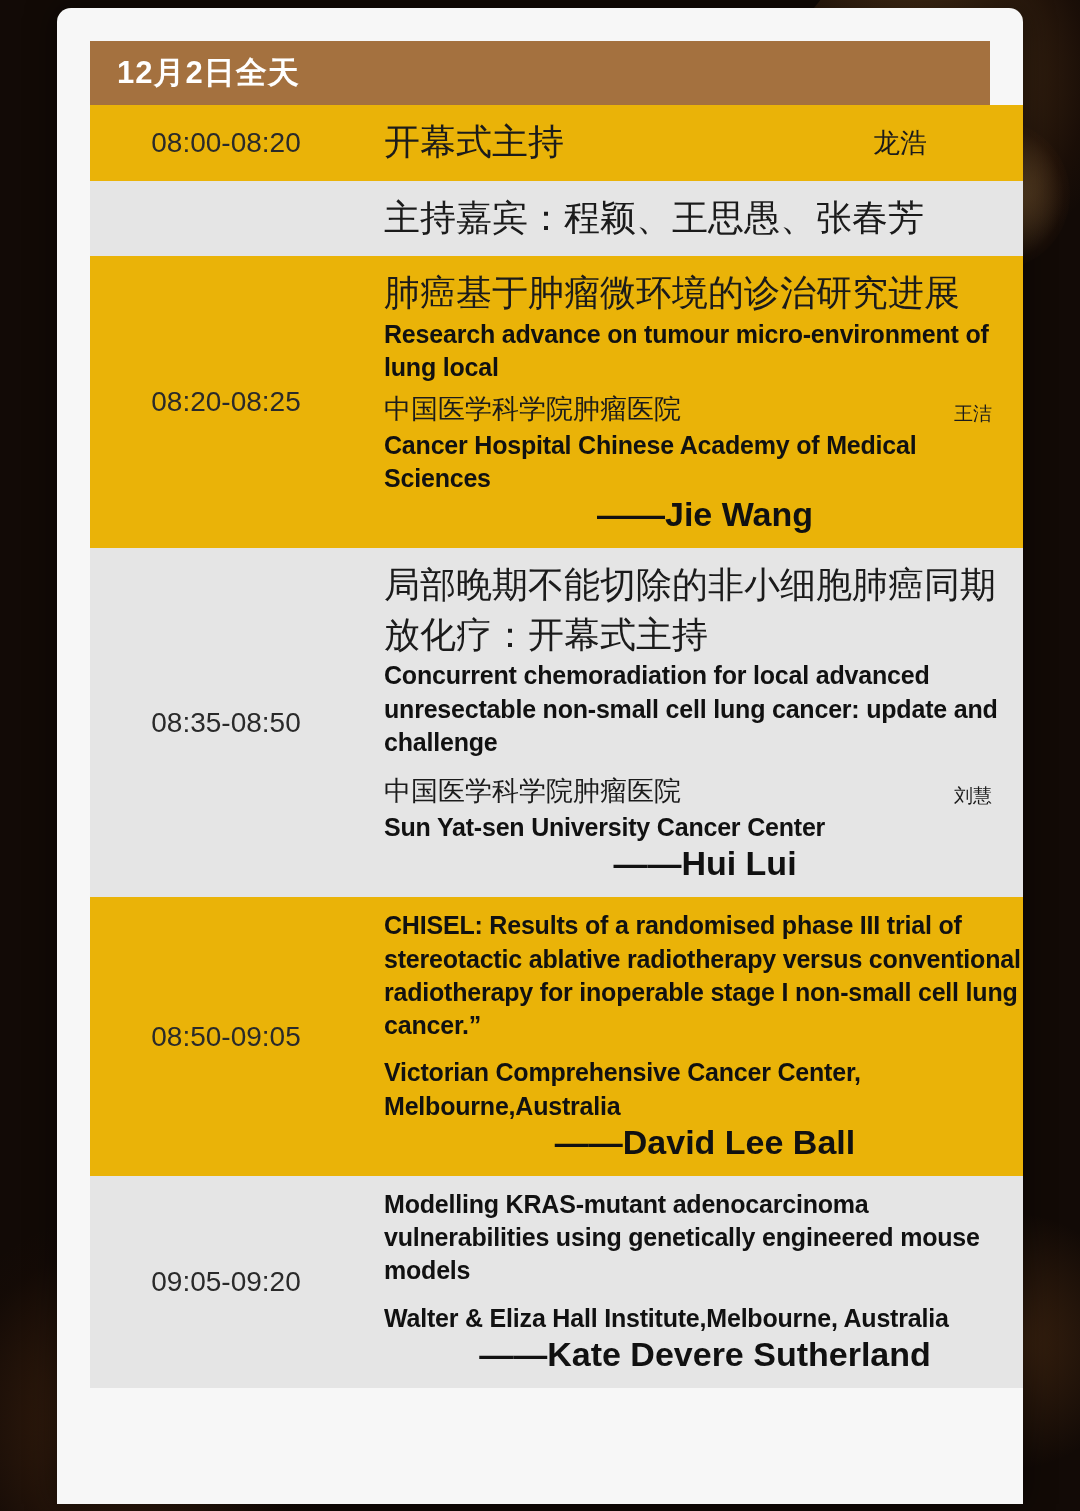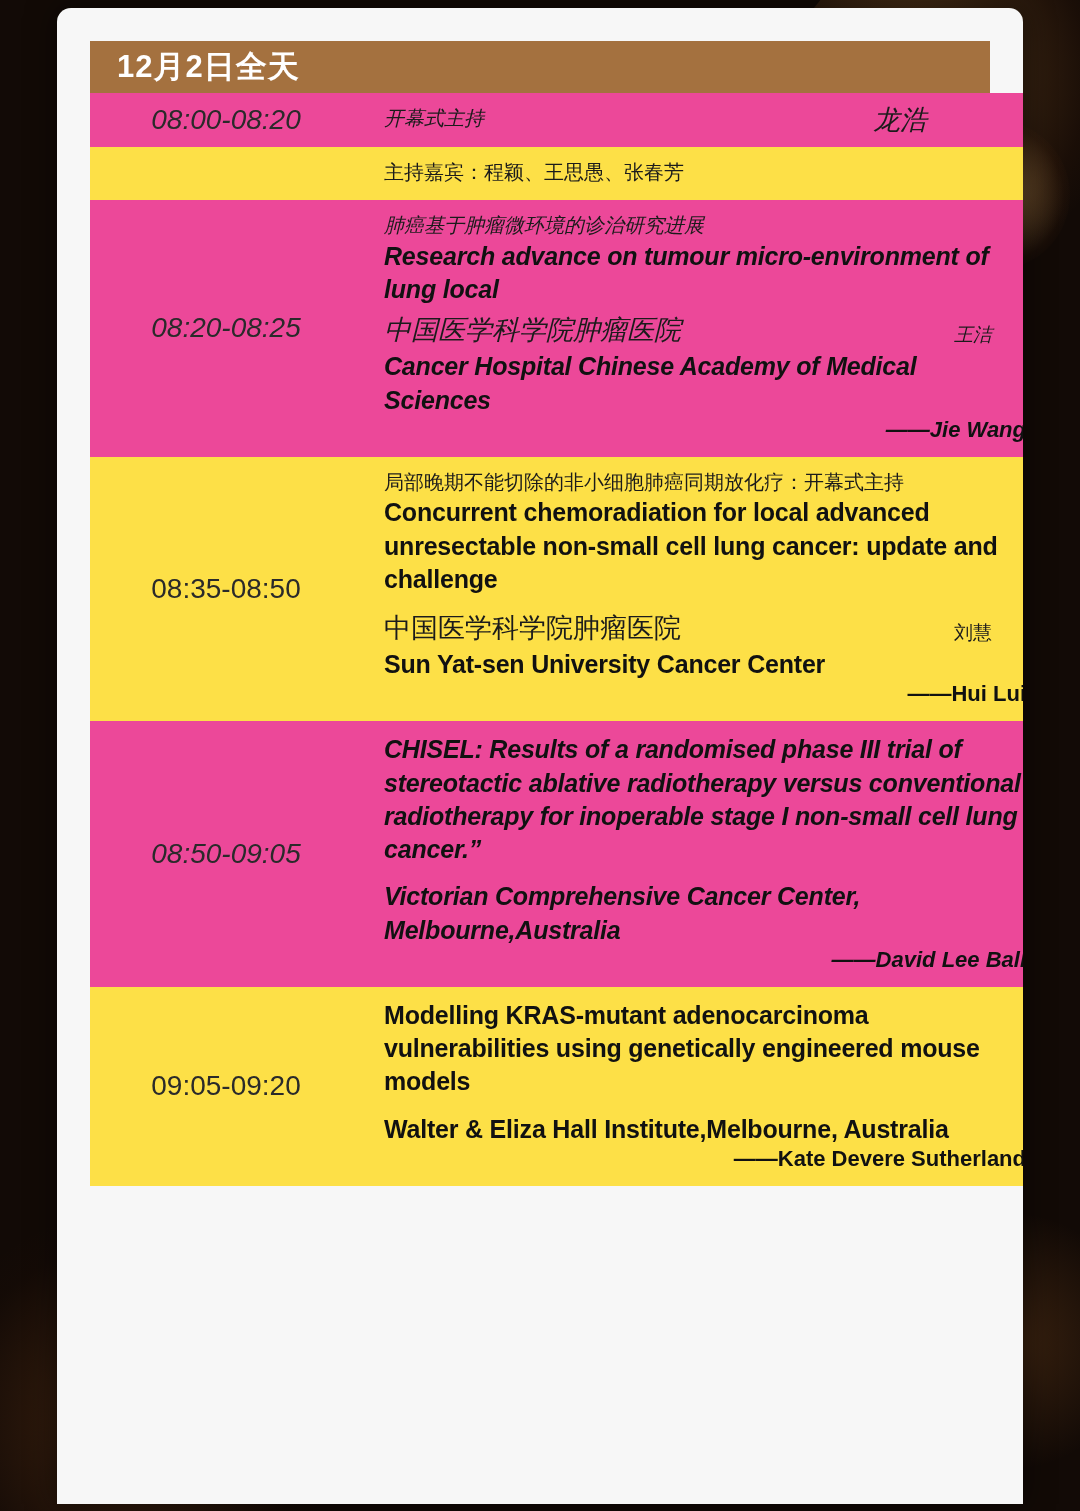--- a/index.html
+++ b/index.html
@@ -47,44 +47,43 @@
     width: 966px;
     min-height: 1496px;
     background: #f7f7f7;
     border-radius: 14px 14px 0 0;
     overflow: hidden;
     box-shadow: 0 0 30px rgba(0,0,0,0.5);
   }
   .header {
     margin: 33px 33px 0 33px;
     background: #a4713f;
-    height: 52px;
+    height: 64px;
     display: flex;
     align-items: center;
     padding-left: 27px;
     box-sizing: border-box;
   }
   .header-title {
     color: #ffffff;
     font-size: 31px;
     font-weight: bold;
     letter-spacing: 1px;
   }
   table.agenda {
     margin: 0 33px;
     border-collapse: collapse;
     width: 900px;
     table-layout: fixed;
   }
   table.agenda tr.shaded td {
-    background: #ec4899;
-    font-style: italic;
+    background: #eab308;
   }
   table.agenda tr.plain td {
-    background: #fde047;
+    background: #e5e5e5;
   }
   td.time {
     width: 260px;
     text-align: center;
     vertical-align: middle;
     font-size: 28px;
     color: #2a2a2a;
     padding: 10px 6px;
     font-weight: normal;
   }
@@ -96,21 +95,21 @@
     width: 470px;
   }
   td.speaker-cell {
     width: 170px;
     text-align: left;
     vertical-align: middle;
     font-size: 27px;
     color: #1b1b1b;
   }
   .cn {
-    font-size: 20px;
+    font-size: 36px;
     color: #1b1b1b;
     line-height: 1.38;
     font-weight: normal;
   }
   .en {
     font-size: 25px;
     color: #111111;
     font-weight: bold;
     line-height: 1.33;
     letter-spacing: -0.2px;
@@ -127,22 +126,22 @@
   }
   .name-cn {
     font-size: 19px;
     color: #1b1b1b;
     padding-right: 34px;
   }
   .en-block {
     margin-top: 2px;
   }
   .en-name-right {
-    text-align: right;
-    font-size: 22px;
+    text-align: center;
+    font-size: 34px;
     font-weight: bold;
     color: #111111;
   }
   .gap-sm { height: 6px; }
   .gap-md { height: 14px; }
 </style>
 </head>
 <body>
 
 <div class="bg-glow glow-a"></div>

